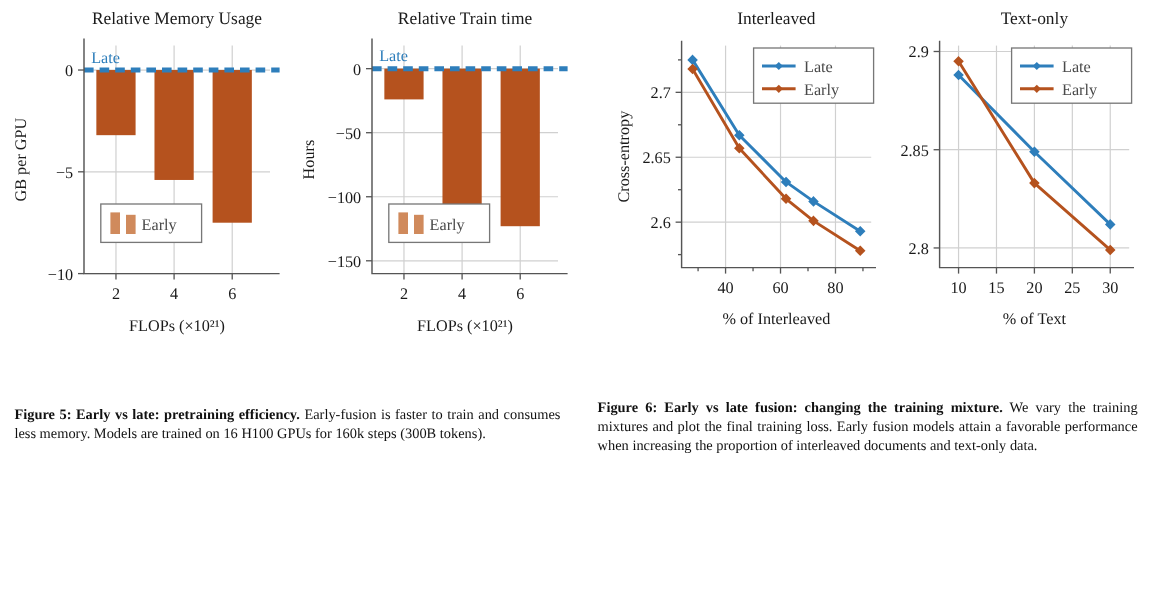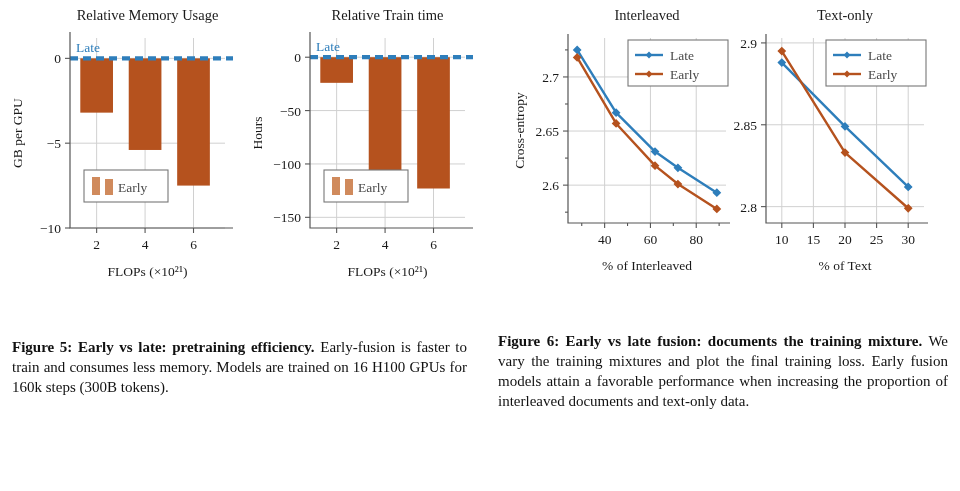--- a/index.html
+++ b/index.html
@@ -4,21 +4,21 @@
 <style>
   html,body{margin:0;padding:0;background:#ffffff;}
   body{width:960px;height:491px;overflow:hidden;
        font-family:"Liberation Serif","DejaVu Serif",serif;color:#1a1a1a;}
   .page{position:relative;width:960px;height:365px;}
   .figcol{position:absolute;top:0;}
   #fig5{left:0;width:490px;}
   #fig6{left:490px;width:470px;}
   .charts{position:relative;height:330px;}
   .chart{position:absolute;top:0;}
-  .caption{position:absolute;font-size:15px;line-height:1.33;
+  .caption{position:absolute;font-size:12px;line-height:1.33;
            text-align:justify;color:#111;}
   .caption b{font-weight:bold;}
   #cap5{left:12px;top:338px;width:455px;}
   #cap6{left:8px;top:332px;width:450px;}
   svg{display:block;overflow:visible;}
   text{font-family:"Liberation Serif","DejaVu Serif",serif;fill:#1a1a1a;}
   .ttl{font-size:14.5px;text-anchor:middle;}
   .tick{font-size:13.5px;}
   .axlab{font-size:13.5px;text-anchor:middle;}
   .lgtxt{font-size:13.5px;fill:#4a4a4a;}
@@ -162,21 +162,21 @@
             <text x="14" y="130.5" class="axlab" transform="rotate(-90 14 130.5)">Cross-entropy</text>
             <rect x="118" y="40" width="100" height="46" class="lgbox"></rect>
             <line x1="125" x2="153" y1="55" y2="55" stroke="#2e7ebb" stroke-width="2.4"></line>
             <polygon points="139,51.6 142.4,55 139,58.4 135.6,55" fill="#2e7ebb"></polygon>
             <text x="160" y="60" class="lgtxt">Late</text>
             <line x1="125" x2="153" y1="74" y2="74" stroke="#b5521e" stroke-width="2.4"></line>
             <polygon points="139,70.6 142.4,74 139,77.4 135.6,74" fill="#b5521e"></polygon>
             <text x="160" y="79" class="lgtxt">Early</text>
           </svg>
       </div>
-      <div class="chart" style="left:228px;top:0;">
+      <div class="chart" style="left:245px;top:0;">
         <svg id="svg-line3" width="225" height="320">
             <text x="127" y="20" class="ttl">Text-only</text>
             <line x1="48" x2="206" y1="42.91150442477894" y2="42.91150442477894" class="grid"></line>
             <line x1="48" x2="206" y1="124.76991150442468" y2="124.76991150442468" class="grid"></line>
             <line x1="48" x2="206" y1="206.62831858407114" y2="206.62831858407114" class="grid"></line>
             <line x1="63.8" x2="63.8" y1="38" y2="223" class="grid"></line>
             <line x1="95.4" x2="95.4" y1="38" y2="223" class="grid"></line>
             <line x1="127" x2="127" y1="38" y2="223" class="grid"></line>
             <line x1="158.6" x2="158.6" y1="38" y2="223" class="grid"></line>
             <line x1="190.20000000000002" x2="190.20000000000002" y1="38" y2="223" class="grid"></line>
@@ -210,17 +210,17 @@
             <line x1="115" x2="143" y1="55" y2="55" stroke="#2e7ebb" stroke-width="2.4"></line>
             <polygon points="129,51.6 132.4,55 129,58.4 125.6,55" fill="#2e7ebb"></polygon>
             <text x="150" y="60" class="lgtxt">Late</text>
             <line x1="115" x2="143" y1="74" y2="74" stroke="#b5521e" stroke-width="2.4"></line>
             <polygon points="129,70.6 132.4,74 129,77.4 125.6,74" fill="#b5521e"></polygon>
             <text x="150" y="79" class="lgtxt">Early</text>
           </svg>
       </div>
     </div>
     <div class="caption" id="cap6">
-      <b>Figure 6: Early vs late fusion: documents the training mixture.</b><span> We vary the training mixtures and plot the final training loss. Early fusion models attain a favorable performance when increasing the proportion of interleaved documents and text-only data.</span>
+      <b>Figure 6: Early vs late fusion: changing the training mixture.</b><span> We vary the training mixtures and plot the final training loss. Early fusion models attain a favorable performance when increasing the proportion of interleaved documents and text-only data.</span>
     </div>
   </div>
 
 </div>
 
 </body></html>

